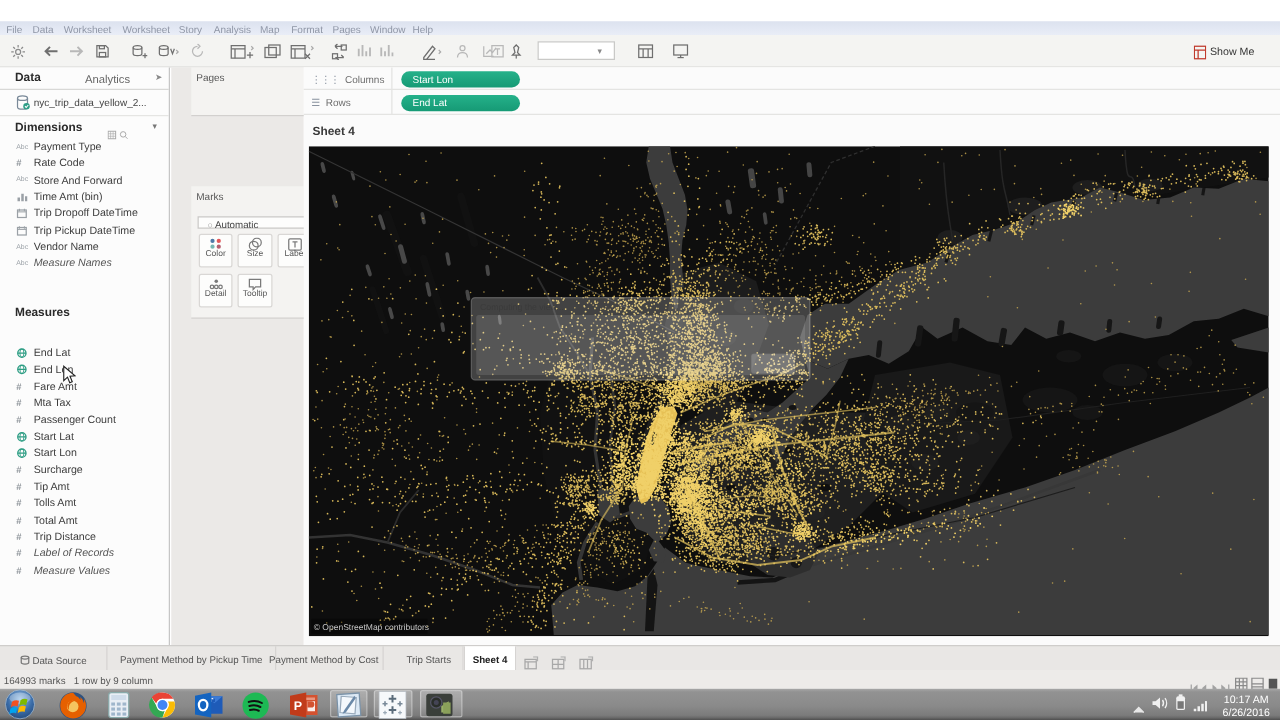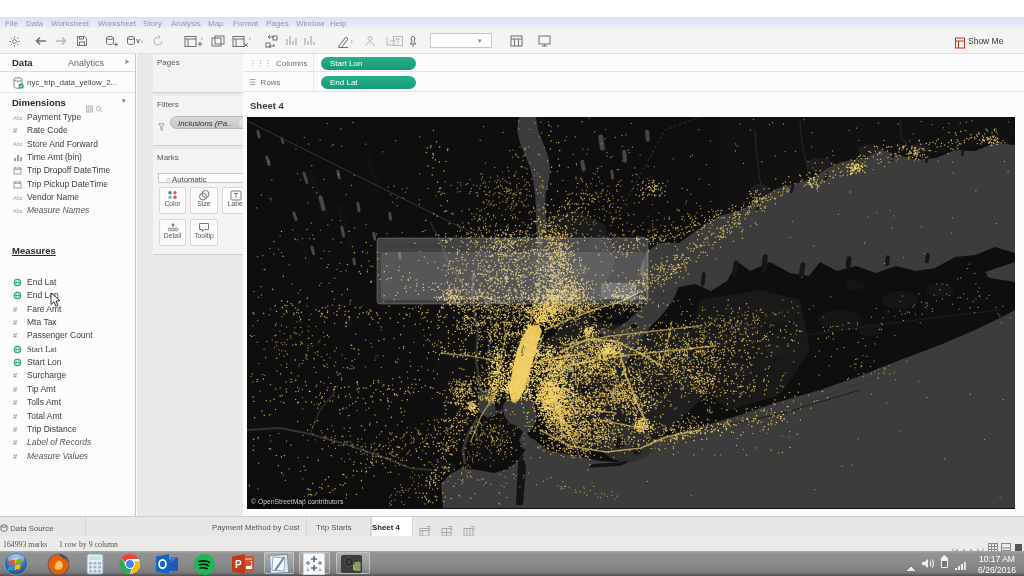--- a/index.html
+++ b/index.html
@@ -21,23 +21,23 @@
 .row .tx{position:absolute;left:27px;top:1px;font-size:8.5px;color:#3c3c3c;white-space:nowrap;}
 .hdr{position:absolute;left:12px;font-size:9.5px;font-weight:bold;color:#2a2a2a;}
 #cards{left:137px;top:54px;width:106px;height:462px;background:#ebe9e7;}
 .card{position:absolute;left:16px;width:106px;background:#f4f3f1;border-bottom:1px solid #d2d0ce;}
 .cardlbl{position:absolute;left:4px;top:4px;font-size:8px;color:#575757;}
 #sheet{left:243px;top:54px;width:781px;height:462px;background:#fbfbfb;}
 .shelfrow{position:absolute;left:0;width:781px;background:#fbfbfb;border-bottom:1px solid #e4e4e2;}
 .shelflbl{position:absolute;left:6px;top:5px;font-size:8px;color:#6e6e6e;white-space:nowrap;}
 .pill{position:absolute;left:78px;top:3px;width:95px;height:12.5px;border-radius:6.5px;background:linear-gradient(180deg,#25b18a,#169a75);color:#fff;font-size:8px;padding:1.5px 0 0 9px;}
 #tabbar{left:0;top:516px;width:1024px;height:20px;background:#e9e7e5;border-top:1px solid #cfcdcb;}
-.sheettab{position:absolute;top:0;height:20px;font-size:7.8px;color:#555;padding:5.5px 0 0 0;text-align:left;border-right:1px solid #d6d4d2;white-space:nowrap;overflow:hidden;}
+.sheettab{position:absolute;top:0;height:20px;font-size:7.8px;color:#555;padding:5.5px 0 0 0;text-align:center;border-right:1px solid #d6d4d2;white-space:nowrap;overflow:hidden;}
 #statusbar{left:0;top:536px;width:1024px;height:15px;background:#edebe9;}
-#statusbar span{position:absolute;top:3.5px;font-size:7.8px;color:#555;font-family:Liberation Serif, serif;}
+#statusbar span{position:absolute;top:3.5px;font-size:7.8px;color:#555;}
 #taskbar{left:0;top:551px;width:1024px;height:25px;background:linear-gradient(180deg,#a8a8a8 0%,#929292 10%,#8a8a8a 55%,#7b7b7b 85%,#6b6b6b 92%,#4f4f4f 100%);}
 .tkbtn{position:absolute;top:1px;height:22px;border-radius:2px;}
 .tray{position:absolute;}
 </style></head>
 <body>
 <div id="root">
 <div class="abs" id="menubar">
  <span style="left:5px;">File</span>
       <span style="left:26px;">Data</span>
       <span style="left:51px;">Worksheet</span>
@@ -255,21 +255,21 @@
           <span style="font-size:5.5px;color:#9aa0a6;letter-spacing:0;">Abc</span>
         </span>
         <span class="tx" style="">Vendor Name</span>
       </div>
       <div class="row" style="top:150.4px;text-align:right;">
         <span class="ic">
           <span style="font-size:5.5px;color:#9aa0a6;letter-spacing:0;">Abc</span>
         </span>
         <span class="tx" style="font-style:italic;color:#555;">Measure Names</span>
       </div>
- <div class="abs hdr" style="top:191px;text-decoration:underline;">Measures</div>
+ <div class="abs hdr" style="top:191px;">Measures</div>
  <div class="row" style="top:222.0px;">
         <span class="ic">
           <svg width="9" height="9" viewBox="0 0 9 9">
             <circle cx="4.5" cy="4.5" r="3.3" fill="none" stroke="#2f9e85" stroke-width="1.1"></circle>
             <path d="M1.2 4.5h6.6" stroke="#2f9e85" stroke-width="0.9"></path>
             <ellipse cx="4.5" cy="4.5" rx="1.6" ry="3.3" fill="none" stroke="#2f9e85" stroke-width="0.7"></ellipse>
           </svg>
         </span>
         <span class="tx" style="">End Lat</span>
       </div>
@@ -294,21 +294,21 @@
           <span style="font-size:7.5px;color:#8f959b;font-weight:bold;">#</span>
         </span>
         <span class="tx" style="">Mta Tax</span>
       </div>
       <div class="row" style="top:275.4px;">
         <span class="ic">
           <span style="font-size:7.5px;color:#8f959b;font-weight:bold;">#</span>
         </span>
         <span class="tx" style="">Passenger Count</span>
       </div>
-      <div class="row" style="top:288.8px;font-family:Liberation Serif, serif;">
+      <div class="row" style="top:288.8px;">
         <span class="ic">
           <svg width="9" height="9" viewBox="0 0 9 9">
             <circle cx="4.5" cy="4.5" r="3.3" fill="none" stroke="#2f9e85" stroke-width="1.1"></circle>
             <path d="M1.2 4.5h6.6" stroke="#2f9e85" stroke-width="0.9"></path>
             <ellipse cx="4.5" cy="4.5" rx="1.6" ry="3.3" fill="none" stroke="#2f9e85" stroke-width="0.7"></ellipse>
           </svg>
         </span>
         <span class="tx" style="">Start Lat</span>
       </div>
       <div class="row" style="top:302.1px;">
@@ -364,27 +364,20 @@
         <span class="tx" style="font-style:italic;color:#555;">Measure Values</span>
       </div>
  <svg class="abs" style="left:50px;top:238px;" width="11" height="16" viewBox="0 0 11 16">
         <path d="M1 1v11.5l3-2.8l1.8 4.5l2-0.8l-1.8-4.4l4-0.4z" fill="#fff" stroke="#222" stroke-width="0.9"></path>
       </svg>
 </div>
 <div class="abs" id="cards">
  <div class="card" style="top:0;height:39px;">
         <div class="cardlbl">Pages</div>
       </div>
- <div class="card" style="top:42px;height:49.5px;">
-        <div class="cardlbl">Filters</div>
-   <div class="abs" style="left:5px;top:22px;width:9px;height:10px;"><svg width="7" height="9" viewBox="0 0 7 9">
-            <path d="M0.8 0.8h5.4L4.2 3.8V7.6L2.8 6.6V3.8z" fill="none" stroke="#9a9a9a" stroke-width="0.9"></path>
-          </svg></div>
-   <div class="abs" style="left:17px;top:20px;width:82px;height:12.5px;border-radius:7px;background:linear-gradient(180deg,#dbd9d7,#c9c7c5);border:1px solid #b9b7b5;font-size:7.8px;font-style:italic;color:#333;padding:1.5px 0 0 7px;">Inclusions (Pa..<span style="position:absolute;right:2.5px;top:1.5px;width:9.5px;height:9.5px;border-radius:50%;background:rgba(255,255,255,.42);"></span></div>
- </div>
  <div class="card" style="top:94.5px;height:106px;">
         <div class="cardlbl">Marks</div>
    <div class="abs" style="left:5px;top:24px;width:95px;height:10.5px;background:#fdfdfc;border:1px solid #c9c7c5;font-size:7.8px;color:#444;padding:1px 0 0 7px;"><span style="font-size:7px;color:#888;">○</span> Automatic<span style="position:absolute;right:4px;top:2px;color:#666;font-size:6.5px;">▾</span></div>
    <div style="position:absolute;left:6px;top:38px;width:27px;height:27px;background:#fdfdfc;border:1px solid #d9d7d5;border-radius:2px;text-align:center;">
           <div style="height:12px;padding-top:2px;">
             <svg style="display:block;margin:0 auto;" width="11" height="10" viewBox="0 0 11 10">
               <circle cx="3" cy="2.7" r="1.7" fill="#4e79a7"></circle>
               <circle cx="8" cy="2.7" r="1.7" fill="#e15759"></circle>
               <circle cx="3" cy="7.3" r="1.7" fill="#76b7b2"></circle>
               <circle cx="8" cy="7.3" r="1.7" fill="#b45f6f"></circle>
@@ -592,20 +585,21 @@
           <rect x="2" y="378" width="93" height="12" fill="#000" opacity="0.35"></rect>
           <text x="4" y="387" font-size="6.8" fill="#c8c8c8" font-family="Liberation Sans">© OpenStreetMap contributors</text>
         </svg>
       </div>
 </div>
 <div class="abs" id="tabbar">
  <div class="sheettab" style="left:0;width:86px;"><svg style="position:relative;top:1px;" width="8" height="8" viewBox="0 0 8 8">
           <ellipse cx="4" cy="2" rx="3" ry="1.2" fill="none" stroke="#777"></ellipse>
           <path d="M1 2v4c0 .7 1.3 1.2 3 1.2S7 6.7 7 6V2" fill="none" stroke="#777"></path>
         </svg> Data Source</div>
+ <div class="sheettab" style="left:86px;width:135px;">Payment Method by Pickup Time</div>
  <div class="sheettab" style="left:212px;width:95px;">Payment Method by Cost</div>
  <div class="sheettab" style="left:316px;width:55px;">Trip Starts</div>
  <div class="sheettab" style="left:371px;width:42px;background:#fff;font-weight:bold;color:#222;border-left:1px solid #d6d4d2;">Sheet 4</div>
  <div class="abs" style="left:419px;top:6px;"><svg width="64" height="11" viewBox="0 0 64 11">
           <g stroke="#a8a8a8" fill="none">
             <rect x="1" y="2.5" width="9" height="7.5"></rect>
             <path d="M1 4.5h9M3.5 4.5v5.5"></path>
             <path d="M7.5 0.5h3.5v3.5" stroke="#b0b0b0"></path>
             <rect x="23" y="2.5" width="9" height="7.5"></rect>
             <path d="M27.5 2.5v7.5M23 6.5h9"></path>

